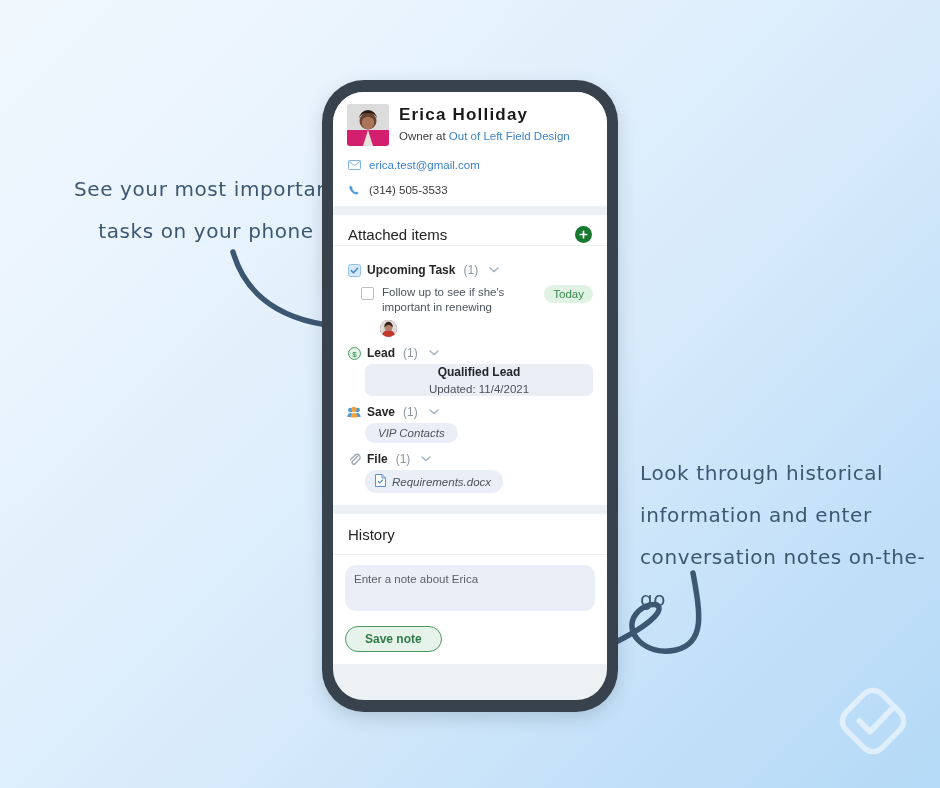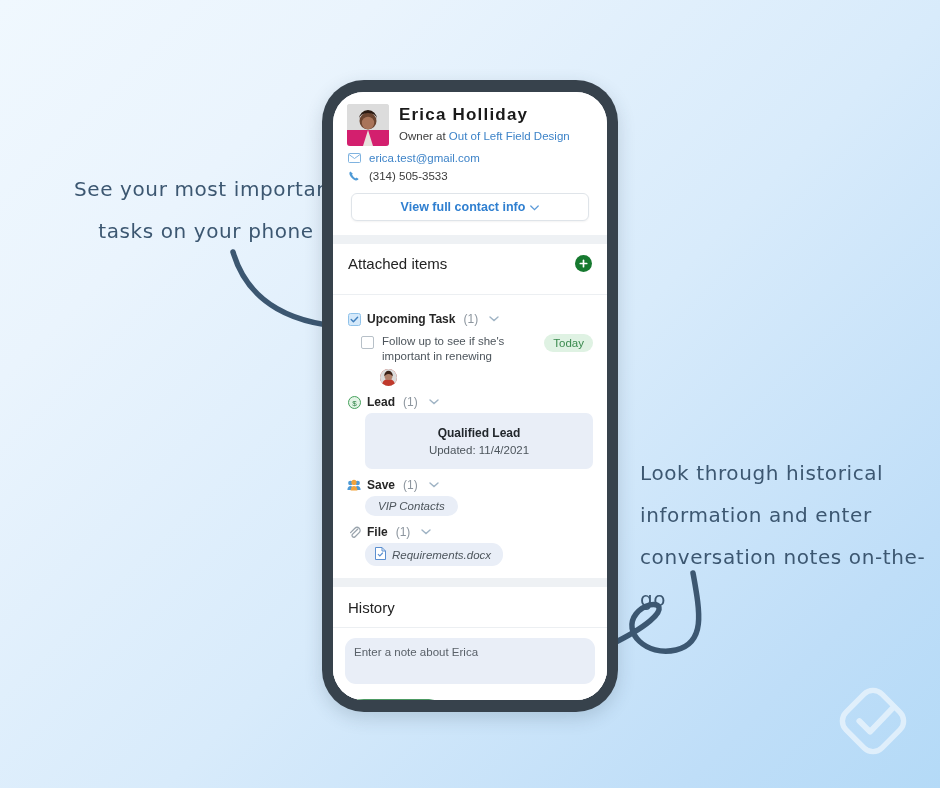--- a/index.html
+++ b/index.html
@@ -114,21 +114,21 @@
     line-height: 14px;
   }
   .contact-role a {
     color: #3d83c8;
     text-decoration: none;
   }
   .contact-line {
     display: flex;
     align-items: center;
     gap: 8px;
-    margin-top: 6px;
+    margin-top: 13px;
     font-size: 11.5px;
   }
   .contact-line .ico {
     width: 14px;
     display: inline-flex;
     justify-content: center;
     flex: 0 0 14px;
   }
   .email-text { color: #3d83c8; }
   .phone-text { color: #3b3b3b; }
@@ -153,21 +153,21 @@
   .gap {
     height: 9px;
     background: #eef1f4;
   }
 
   
   .section-head {
     display: flex;
     align-items: center;
     justify-content: space-between;
-    padding: 11px 15px 22px 15px;
+    padding: 11px 15px 2px 15px;
     background: #fff;
     border-bottom: 1px solid #eceff2;
   }
   .section-title {
     font-size: 15px;
     color: #232323;
   }
   .plus-btn {
     width: 17px;
     height: 17px;
@@ -253,21 +253,21 @@
     margin: 5px 0 0 33px;
     overflow: hidden;
     background: #c0392b;
     position: relative;
   }
 
   
   .lead-card {
     background: #e9eef7;
     border-radius: 7px;
-    padding: 13px 10px;
+    padding: 1px 10px;
     text-align: center;
     margin: 2px 0 1px 18px;
   }
   .lead-title {
     font-size: 12px;
     font-weight: bold;
     color: #22272c;
   }
   .lead-sub {
     font-size: 11.5px;
@@ -392,28 +392,20 @@
       <div class="contact-line">
         <span class="ico">
           <svg width="12" height="12" viewBox="0 0 12 12">
             <path d="M2.2 1.4 C1.2 2.4 1 4 2.4 6.2 C3.8 8.4 6 10 7.8 10.4 C9 10.6 10.2 9.8 10.6 9
                      L8.6 7.6 C8.2 8.1 7.6 8.4 7 8 C6 7.4 4.8 6.1 4.3 5 C4 4.4 4.3 3.9 4.8 3.5 Z" fill="#4e9ad6"></path>
           </svg>
         </span>
         <span class="phone-text">(314) 505-3533</span>
       </div>
 
-      <div class="view-full">
-        <span>View full contact info</span>
-        <span>
-          <svg width="9" height="6" viewBox="0 0 9 6">
-            <path d="M0.8 1 L4.5 4.6 L8.2 1" fill="none" stroke="#5b9ad8" stroke-width="1.3" stroke-linecap="round"></path>
-          </svg>
-        </span>
-      </div>
     </div>
 
     <div class="gap"></div>
 
     <div class="card">
       <div class="section-head">
         <div class="section-title">Attached items</div>
         <div class="plus-btn">
           <svg width="9" height="9" viewBox="0 0 9 9">
             <path d="M4.5 1.3 V7.7 M1.3 4.5 H7.7" stroke="#ffffff" stroke-width="1.7" stroke-linecap="round"></path>

